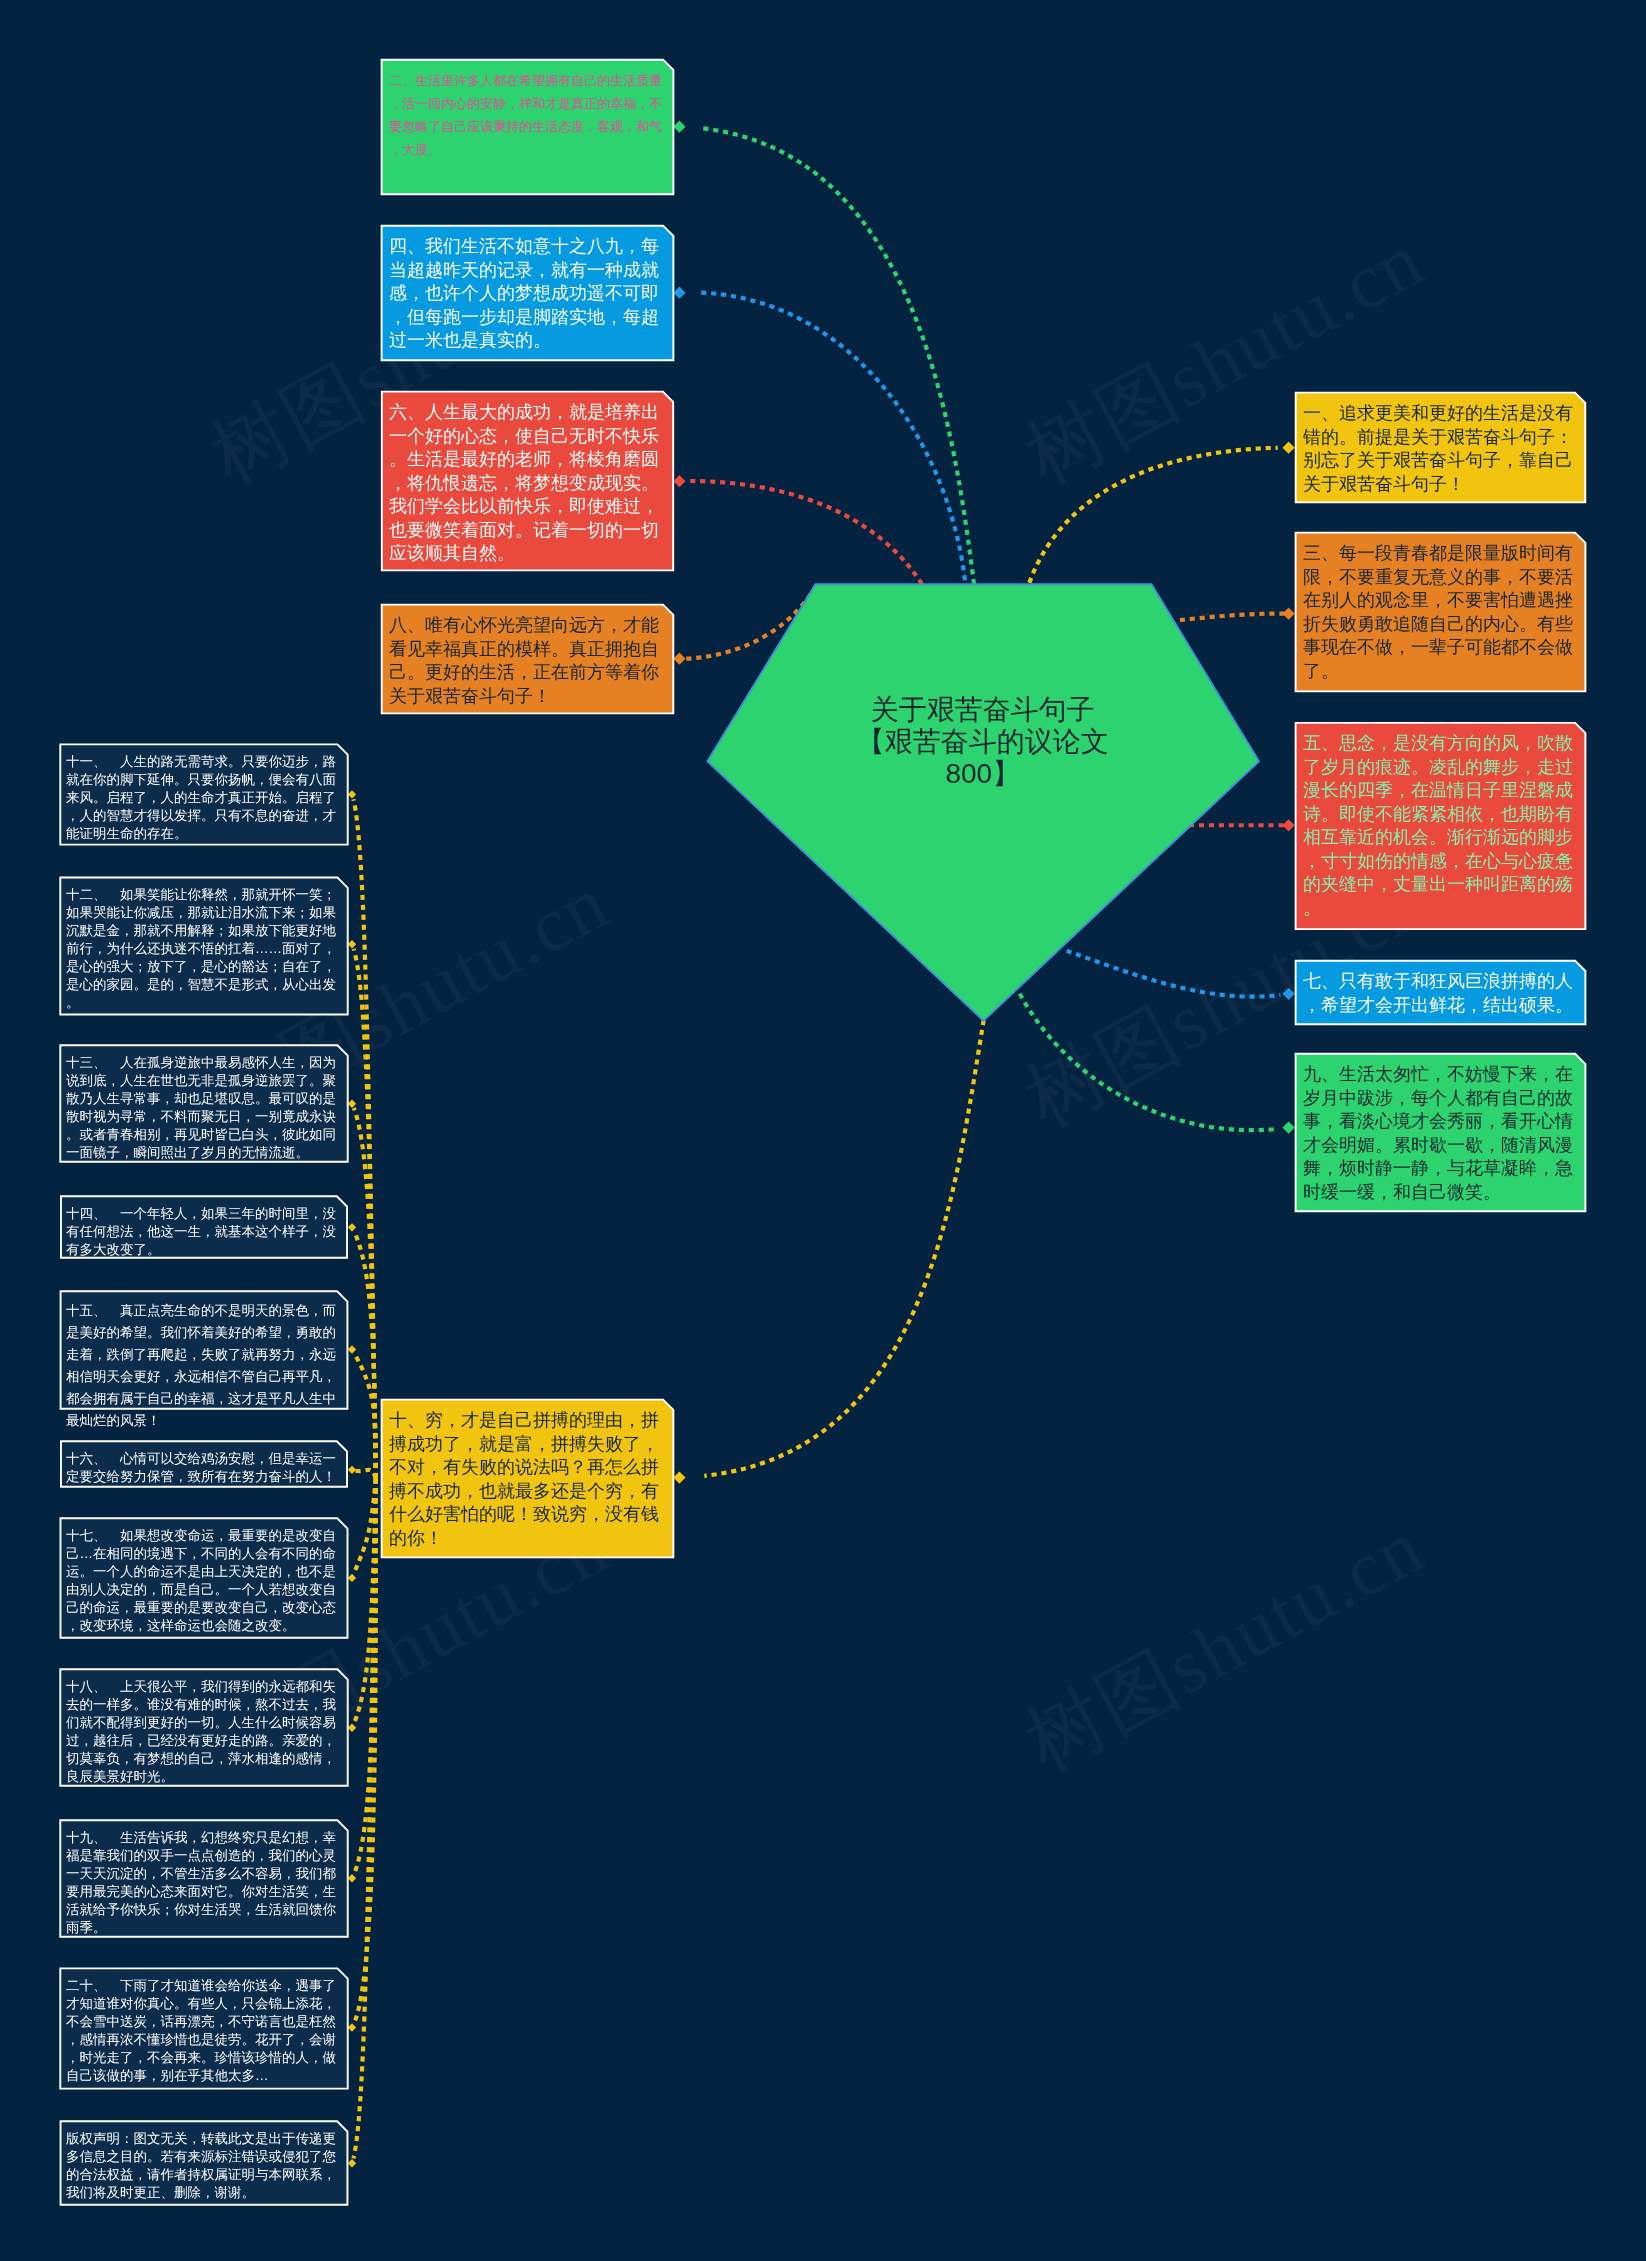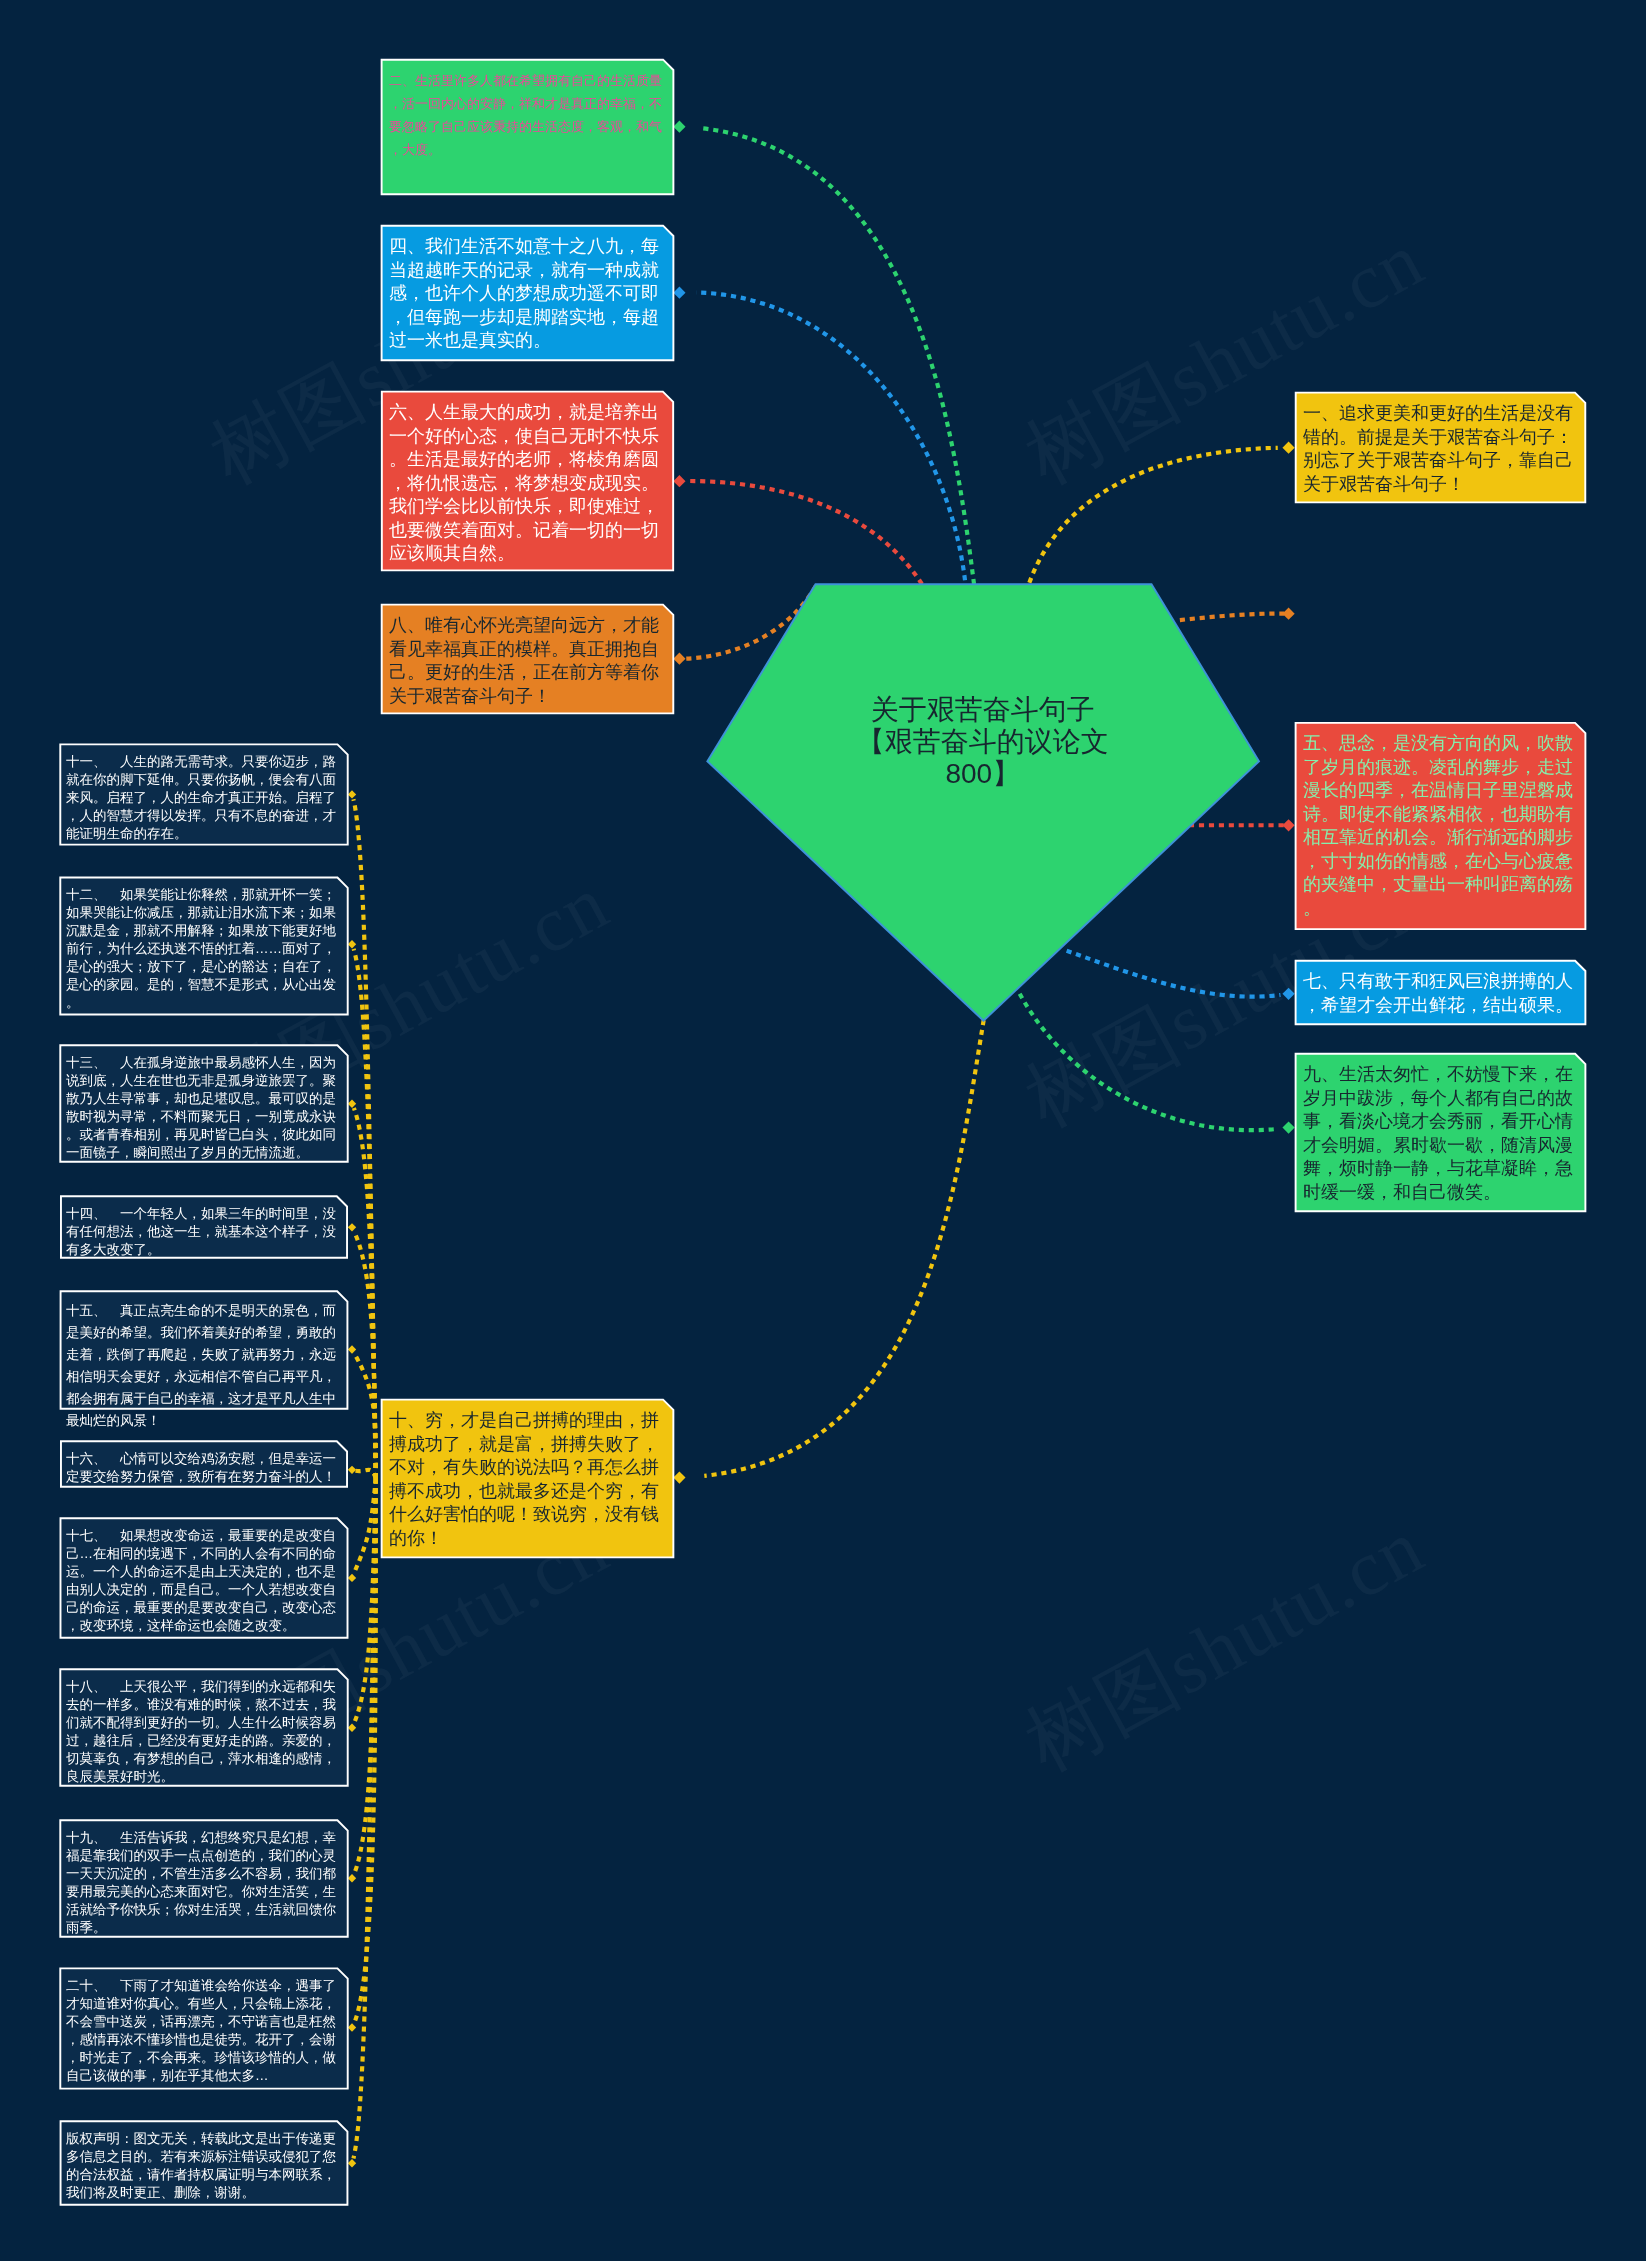--- a/index.html
+++ b/index.html
@@ -82,20 +82,26 @@
     </svg>
     <div class="ctitle">关于艰苦奋斗句子【艰苦奋斗的议论文800】</div>
   </div>
 
 <div class="node" style="left:1294px;top:391px;width:293px;height:113px;">
       <svg class="shape" viewBox="0 0 456 176" width="293" height="113">
         <path d="M2.5,2.5 L437.5,2.5 L453.5,18.5 L453.5,173.5 L2.5,173.5 Z" fill="#f1c40f" stroke="#ffffff" stroke-width="3"></path>
       </svg>
       <div class="txt" style="color:#17262f;font-size:18px;line-height:23.5px;padding:11px 5.1px 6.4px 9px;">一、追求更美和更好的生活是没有错的。前提是关于艰苦奋斗句子：别忘了关于艰苦奋斗句子，靠自己关于艰苦奋斗句子！</div>
     </div>
+<div class="node" style="left:1294px;top:531px;width:293px;height:162px;">
+      <svg class="shape" viewBox="0 0 456 252" width="293" height="162">
+        <path d="M2.5,2.5 L437.5,2.5 L453.5,18.5 L453.5,249.5 L2.5,249.5 Z" fill="#e58023" stroke="#ffffff" stroke-width="3"></path>
+      </svg>
+      <div class="txt" style="color:#17262f;font-size:18px;line-height:23.5px;padding:11px 5.1px 6.4px 9px;">三、每一段青春都是限量版时间有限，不要重复无意义的事，不要活在别人的观念里，不要害怕遭遇挫折失败勇敢追随自己的内心。有些事现在不做，一辈子可能都不会做了。</div>
+    </div>
 <div class="node" style="left:1294px;top:721px;width:293px;height:210px;">
       <svg class="shape" viewBox="0 0 456 326" width="293" height="210">
         <path d="M2.5,2.5 L437.5,2.5 L453.5,18.5 L453.5,323.5 L2.5,323.5 Z" fill="#e94a3d" stroke="#ffffff" stroke-width="3"></path>
       </svg>
       <div class="txt" style="color:#86efac;font-size:18px;line-height:23.5px;padding:11px 5.1px 6.4px 9px;">五、思念，是没有方向的风，吹散了岁月的痕迹。凌乱的舞步，走过漫长的四季，在温情日子里涅磐成诗。即使不能紧紧相依，也期盼有相互靠近的机会。渐行渐远的脚步，寸寸如伤的情感，在心与心疲惫的夹缝中，丈量出一种叫距离的殇。</div>
     </div>
 <div class="node" style="left:1294px;top:959px;width:293px;height:67px;">
       <svg class="shape" viewBox="0 0 456 104" width="293" height="67">
         <path d="M2.5,2.5 L437.5,2.5 L453.5,18.5 L453.5,101.5 L2.5,101.5 Z" fill="#069be1" stroke="#ffffff" stroke-width="3"></path>
       </svg>

